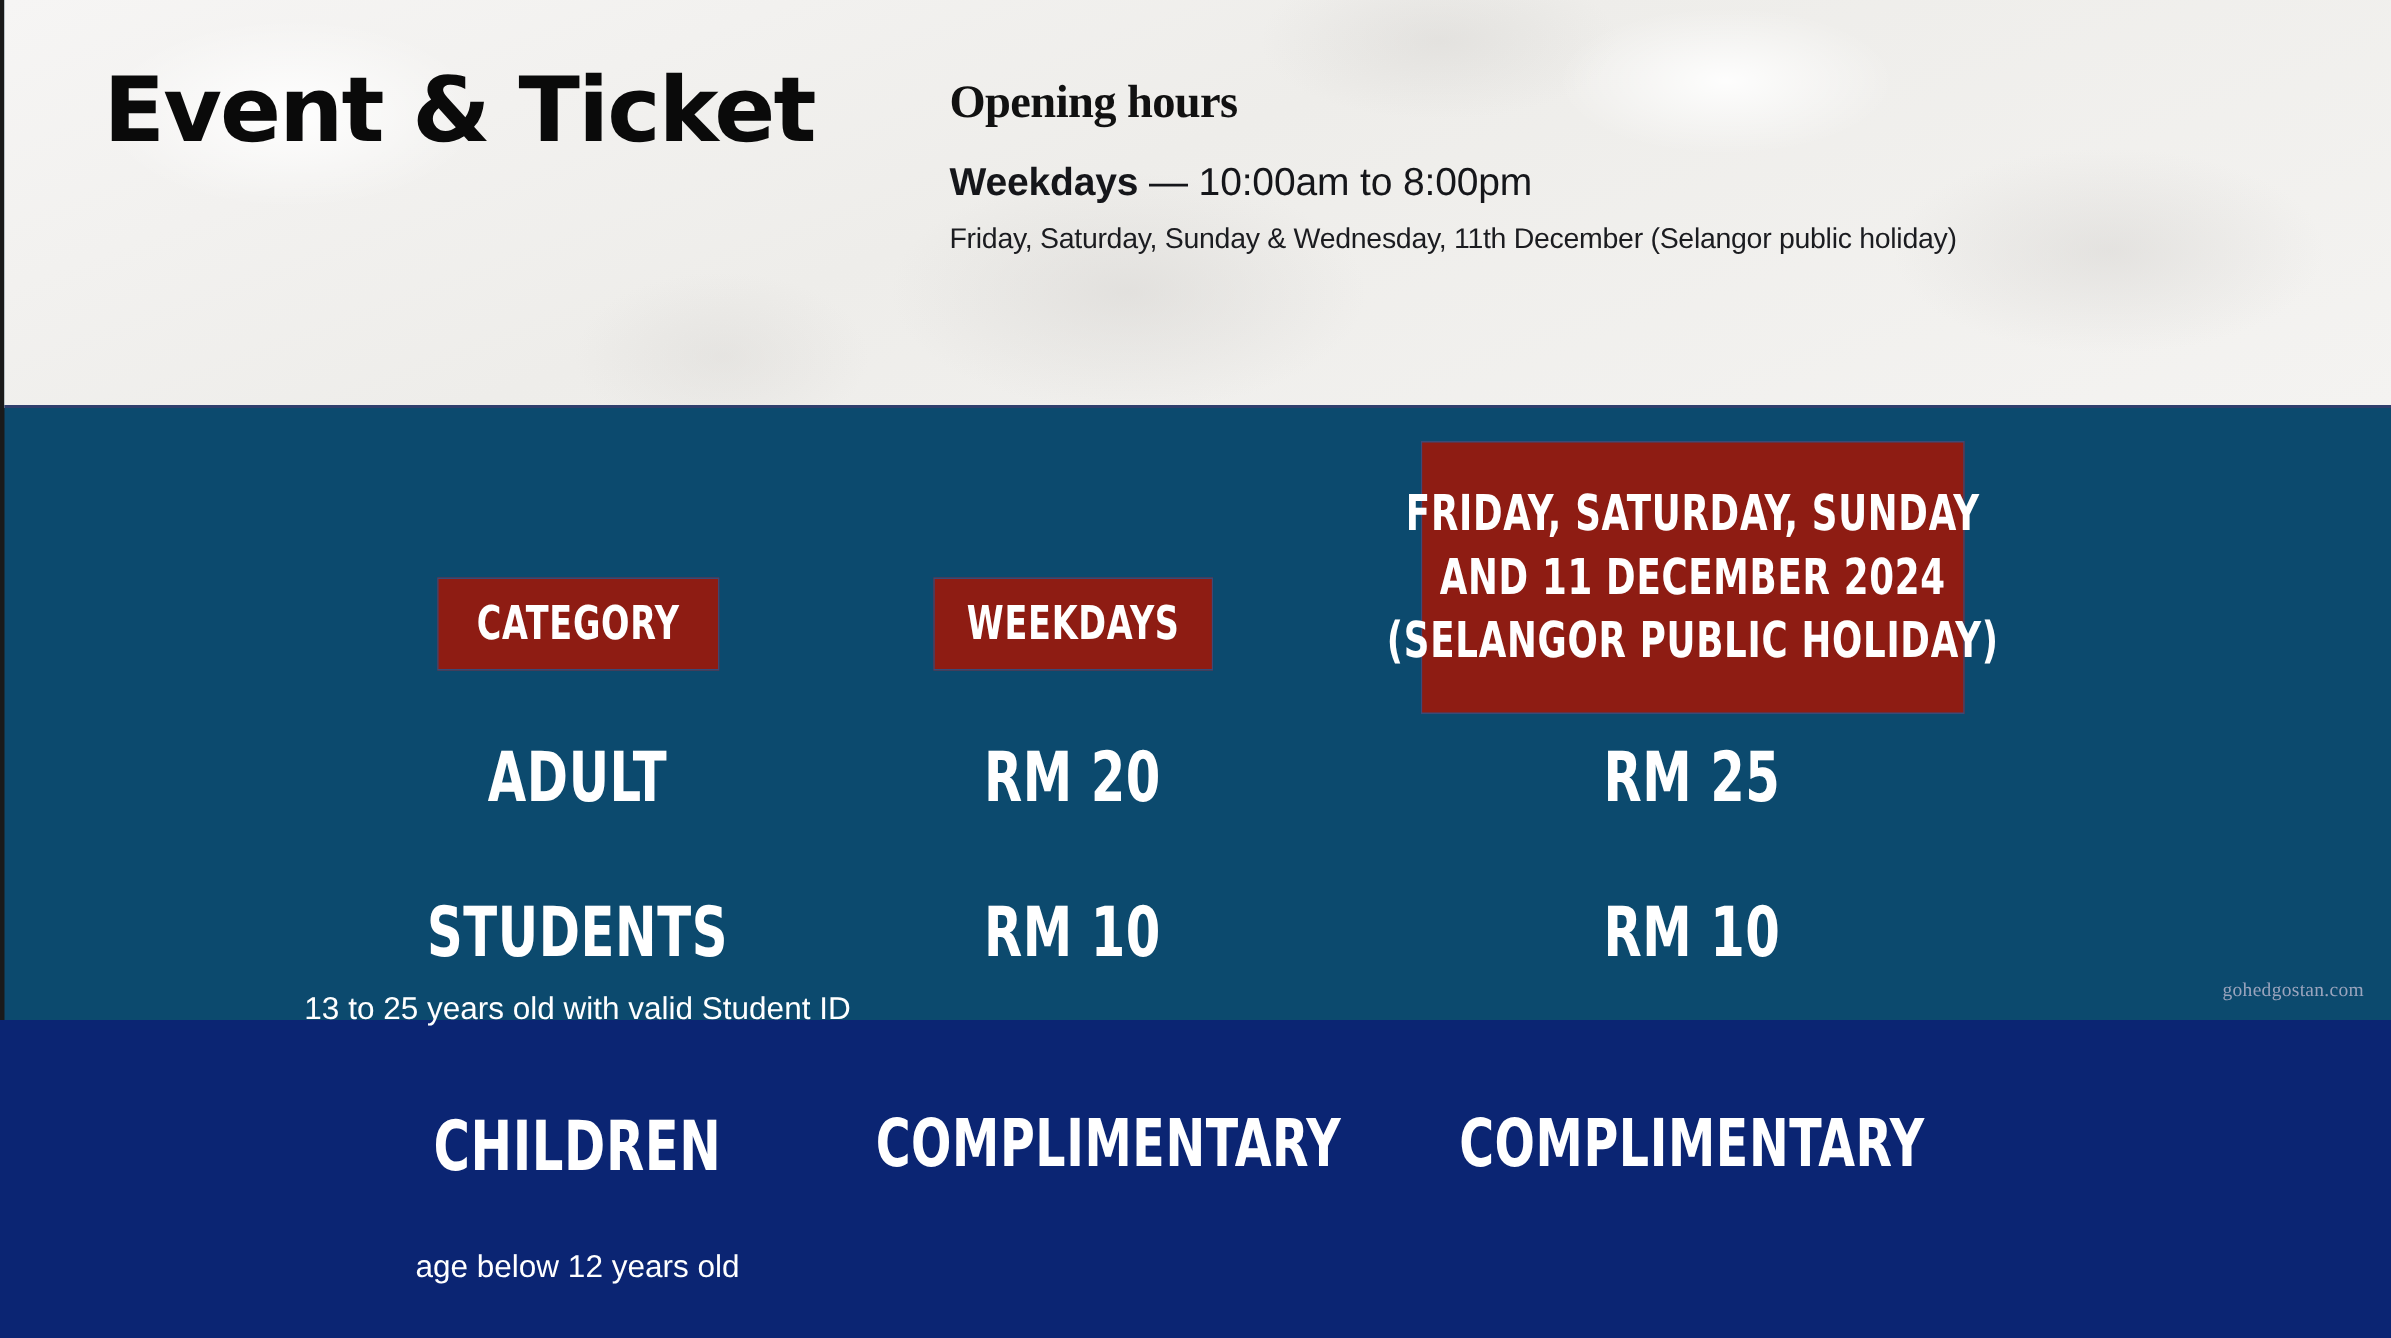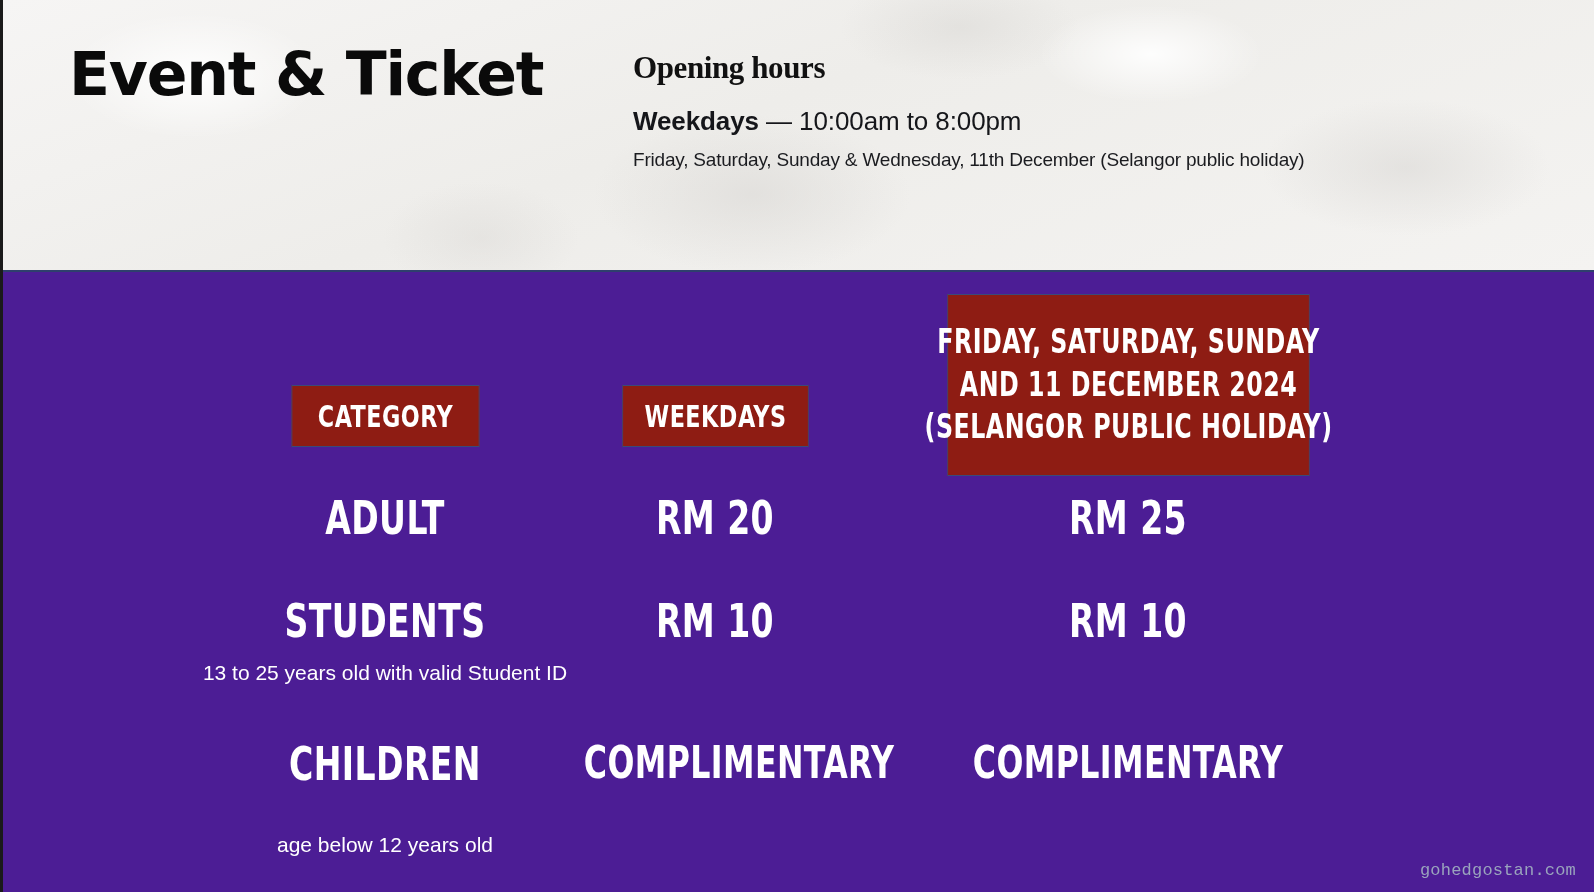--- a/index.html
+++ b/index.html
@@ -6,22 +6,22 @@
 
   html, body {
     width:1594px; height:892px;
     background:#0b2573;
     font-family:"Liberation Sans", sans-serif;
     overflow:hidden;
   }
 
   #slide {
     position:relative;
-    width:1594px; height:892px;
-    background:#4c1d95;
+    width:1594px; height:680px;
+    background:#0c4a6e;
     border-left:3px solid #1a1a1a;
   }
 
   
   #header {
     position:absolute;
     left:0; top:0;
     width:1594px; height:272px;
     background:#f2f1ef;
     background-image:
@@ -157,22 +157,22 @@
   .sub-children { top:560px; }
 
   #cell-children-wk  { left:512px; width:448px; font-size:44px; }
   #cell-children-hol { left:901px; width:448px; font-size:44px; }
 
   
   #watermark {
     position:absolute;
     right:18px; bottom:12px;
     color:#9aa4bd;
-    font-size:17px;
-    font-family:Liberation Mono, monospace;
+    font-size:13px;
+    font-family:Liberation Serif, serif;
     letter-spacing:.2px;
   }
 </style>
 </head>
 <body>
 
 <div id="slide">
 
   <div id="header">
 

